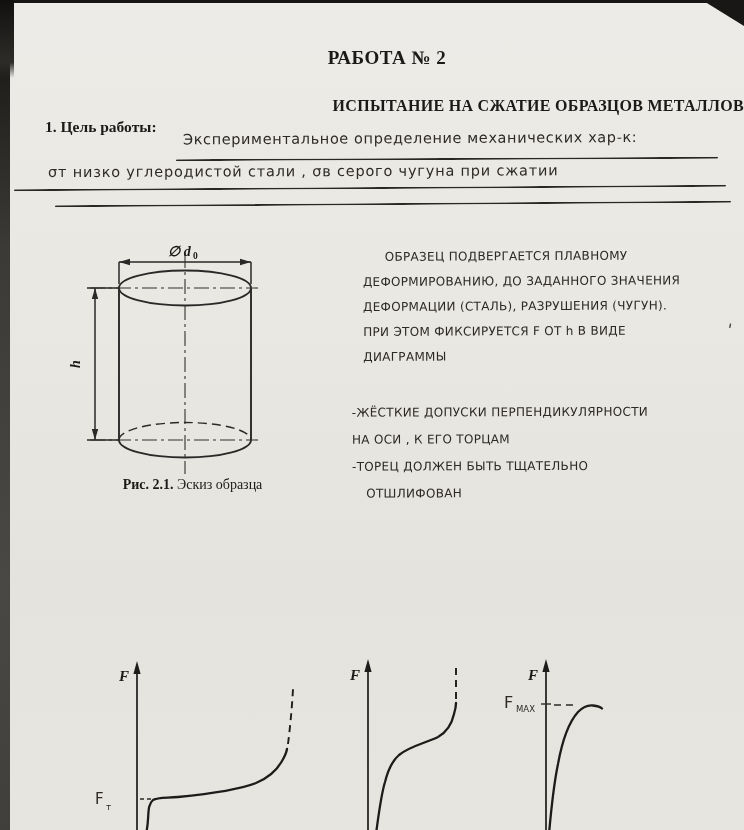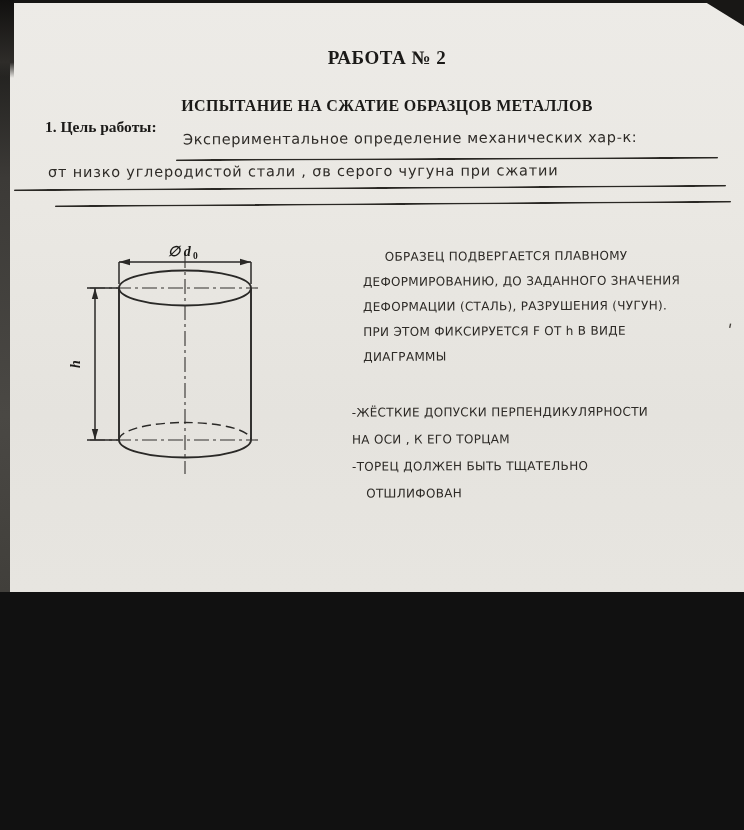--- a/index.html
+++ b/index.html
@@ -1,32 +1,32 @@
 <!DOCTYPE html>
 <html><head>
 <meta charset="utf-8">
 <style>
   html,body{margin:0;padding:0;background:#111;}
   .page{
-    position:relative;width:744px;height:592px;overflow:hidden;
+    position:relative;width:744px;height:830px;overflow:hidden;
     background:linear-gradient(180deg,#edebe7 0%,#eae8e3 35%,#e5e3de 70%,#e7e5e0 100%);
     font-family:"Liberation Serif",serif;color:#1b1a18;
   }
   
   .edge-left{position:absolute;left:0;top:0;width:10px;height:100%;
     background:linear-gradient(180deg,#131311 0%,#3c3a37 30%,#4a4844 70%,#413f3b 100%);}
   .edge-top{position:absolute;left:0;top:0;width:100%;height:3px;background:#161514;}
   .corner-tr{position:absolute;right:0;top:0;width:0;height:0;
     border-top:26px solid #181715;border-left:42px solid transparent;}
   .corner-tl{position:absolute;left:0;top:0;width:14px;height:78px;
     background:linear-gradient(180deg,#11100f,#2e2c29 80%,rgba(46,44,41,0));}
   
   .title{position:absolute;left:30px;right:0;top:47px;text-align:center;
     font-size:19px;font-weight:bold;letter-spacing:.5px;}
-  .subtitle{position:absolute;left:30px;right:0;top:97px;text-align:center;
+  .subtitle{position:absolute;left:30px;right:0;top:97px;text-align:right;
     font-size:16px;font-weight:bold;letter-spacing:.3px;}
   .sec-label{position:absolute;font-size:15.5px;font-weight:bold;}
   .sec1{left:45px;top:118px;}
   .sec2{left:45px;top:212px;}
   
   .hand{font-family:"DejaVu Sans",sans-serif;color:#2d2a26;}
   .goal-line1{position:absolute;left:183px;top:130px;width:540px;
     font-size:14.5px;letter-spacing:.6px;transform:rotate(-.3deg);}
   .goal-line2{position:absolute;left:48px;top:163px;width:640px;
     font-size:14.5px;letter-spacing:.8px;transform:rotate(-.2deg);}
@@ -105,20 +105,21 @@
         <line x1="22" y1="200" x2="190" y2="200"></line>
         <line x1="117" y1="13" x2="117" y2="234"></line>
       </g>
     </g>
 
     <text x="100" y="16" font-family="Liberation Serif, serif" font-style="italic" font-weight="bold" font-size="14" fill="#1b1a18">∅ d</text>
     <text x="125" y="19" font-family="Liberation Serif, serif" font-weight="bold" font-size="9.5" fill="#1b1a18">0</text>
     <text x="12" y="128" font-family="Liberation Serif, serif" font-style="italic" font-weight="bold" font-size="14" fill="#1b1a18" transform="rotate(-90 12 128)">h</text>
   </svg>
 
+  <div class="fig-caption"><b>Рис. 2.1.</b><span> Эскиз образца</span></div>
 
   <div class="hand notes-par">
     <div class="l1">ОБРАЗЕЦ ПОДВЕРГАЕТСЯ ПЛАВНОМУ</div>
     <div>ДЕФОРМИРОВАНИЮ, ДО ЗАДАННОГО ЗНАЧЕНИЯ</div>
     <div>ДЕФОРМАЦИИ (СТАЛЬ), РАЗРУШЕНИЯ (ЧУГУН).</div>
     <div>ПРИ ЭТОМ ФИКСИРУЕТСЯ F ОТ h В ВИДЕ</div>
     <div>ДИАГРАММЫ</div>
   </div>
   <div class="hand req-list">
     <div>-ЖЁСТКИЕ ДОПУСКИ ПЕРПЕНДИКУЛЯРНОСТИ</div>

